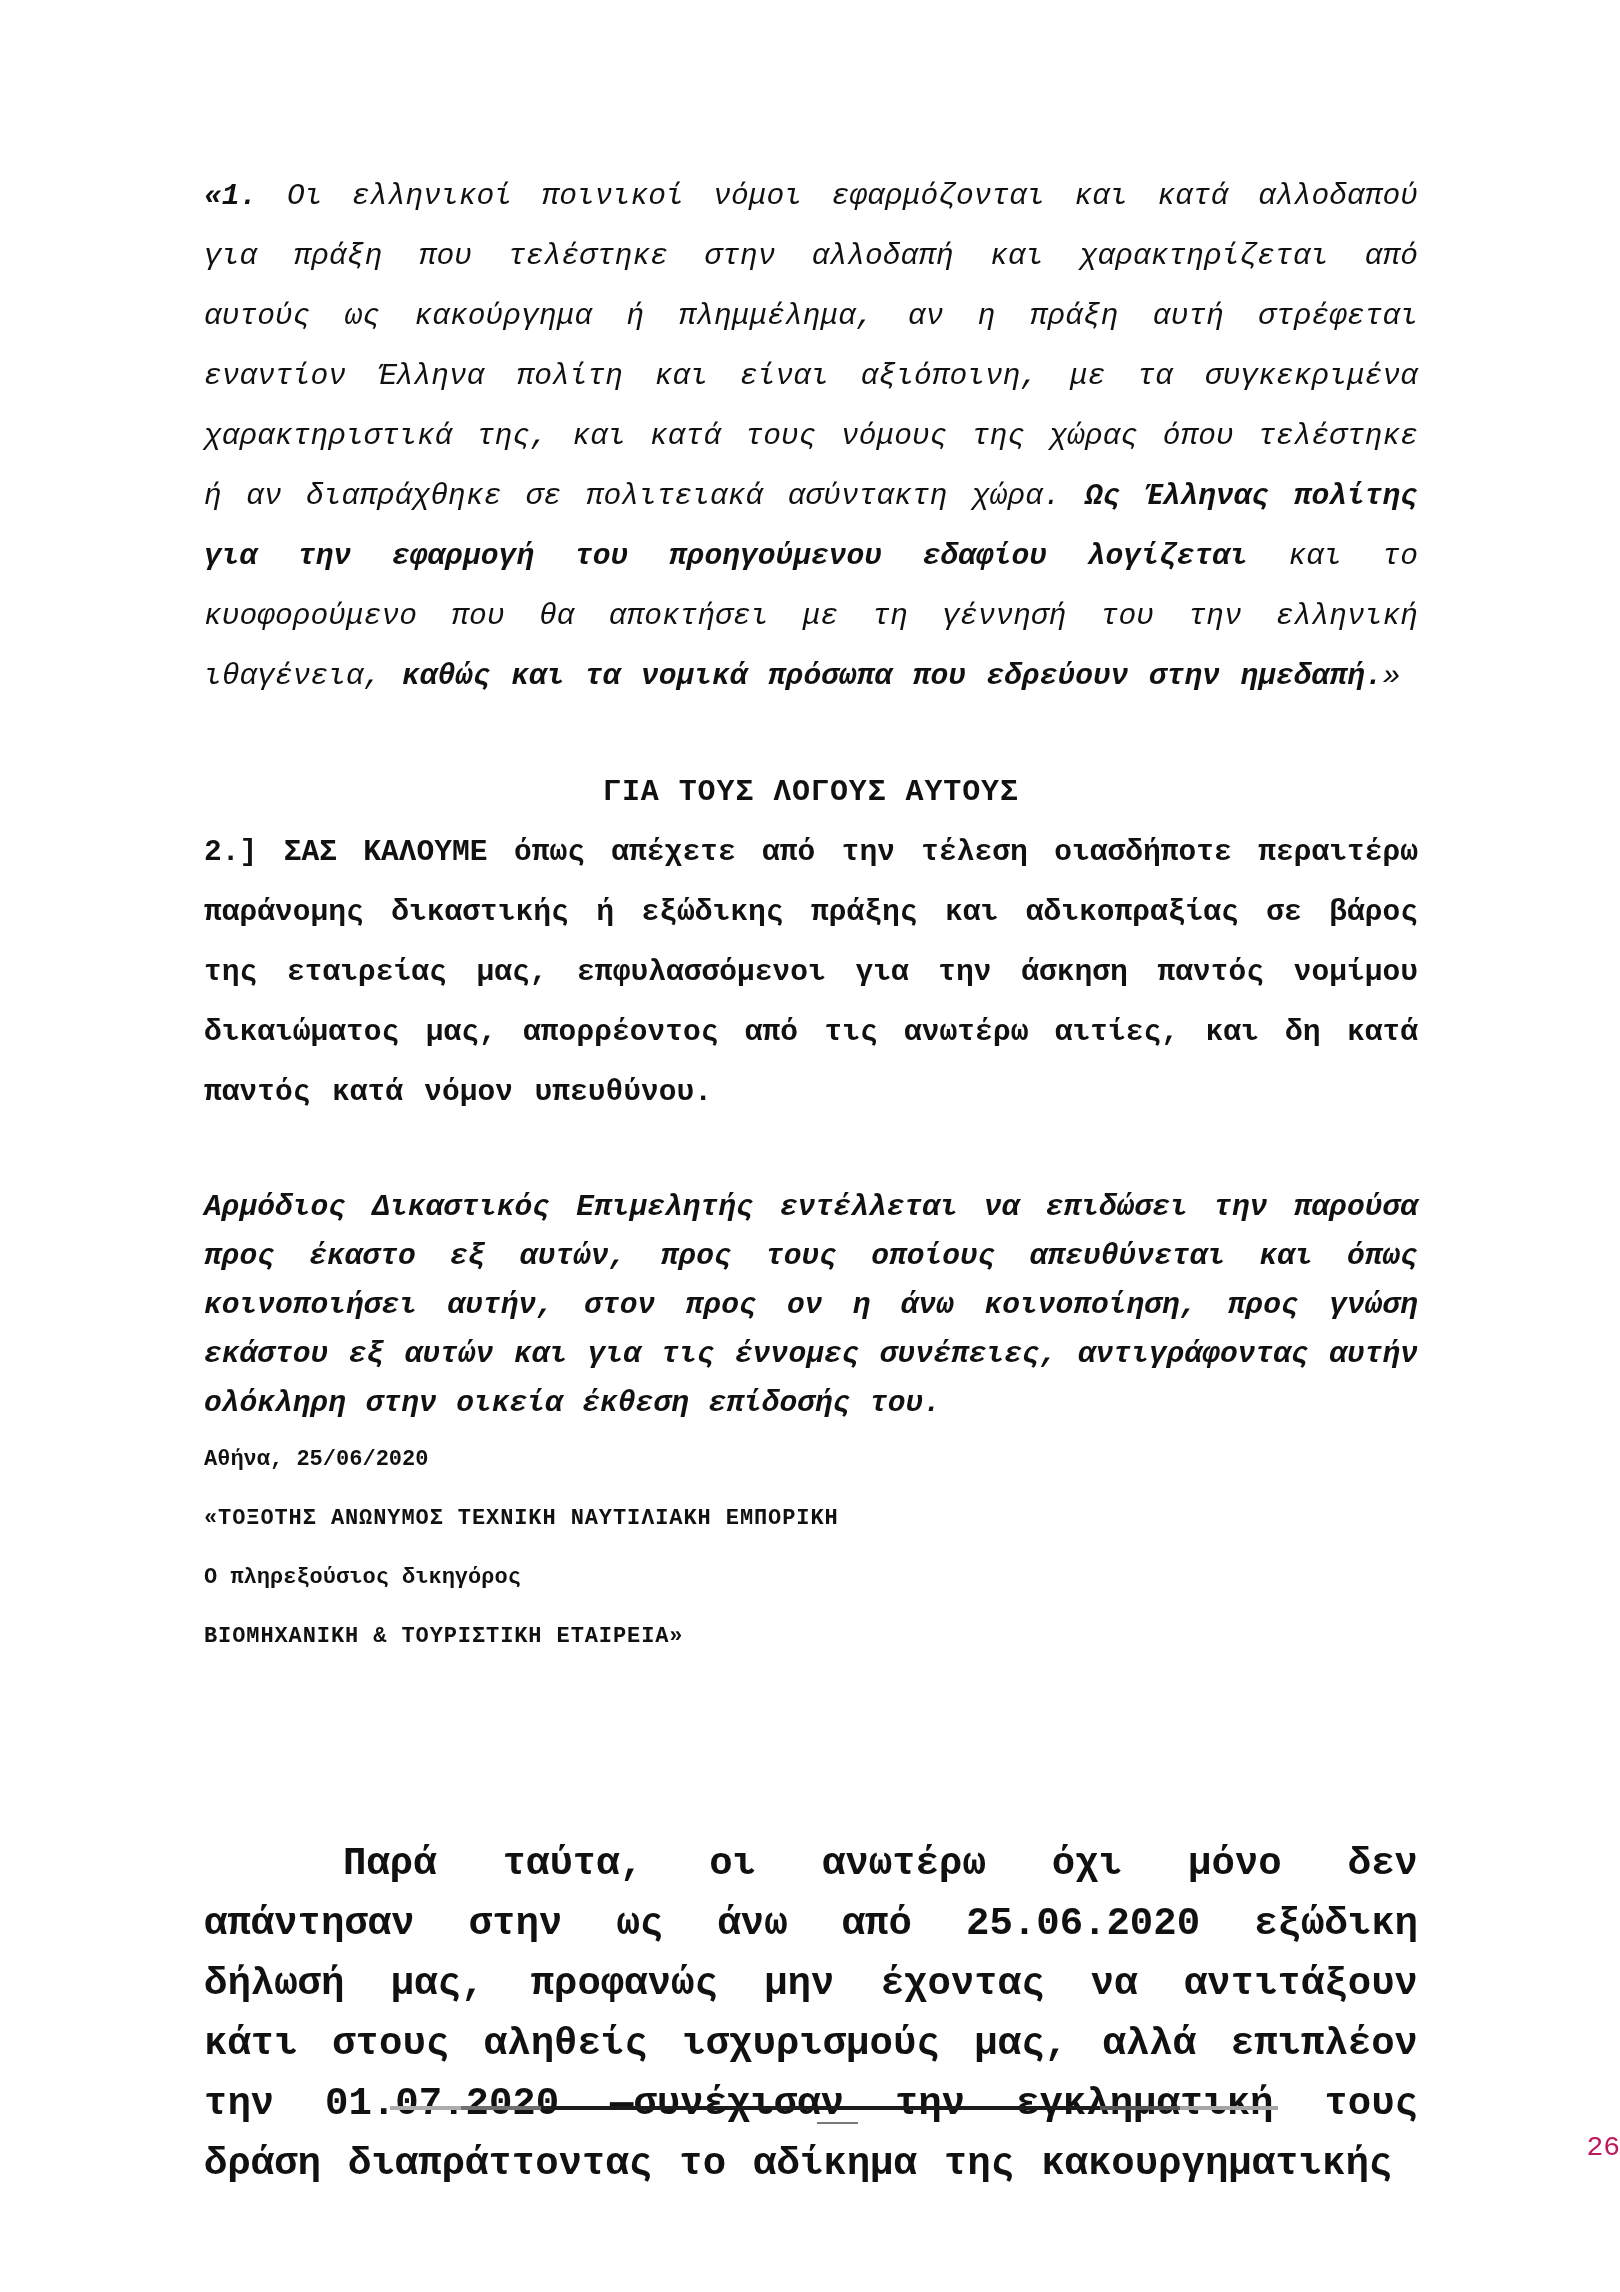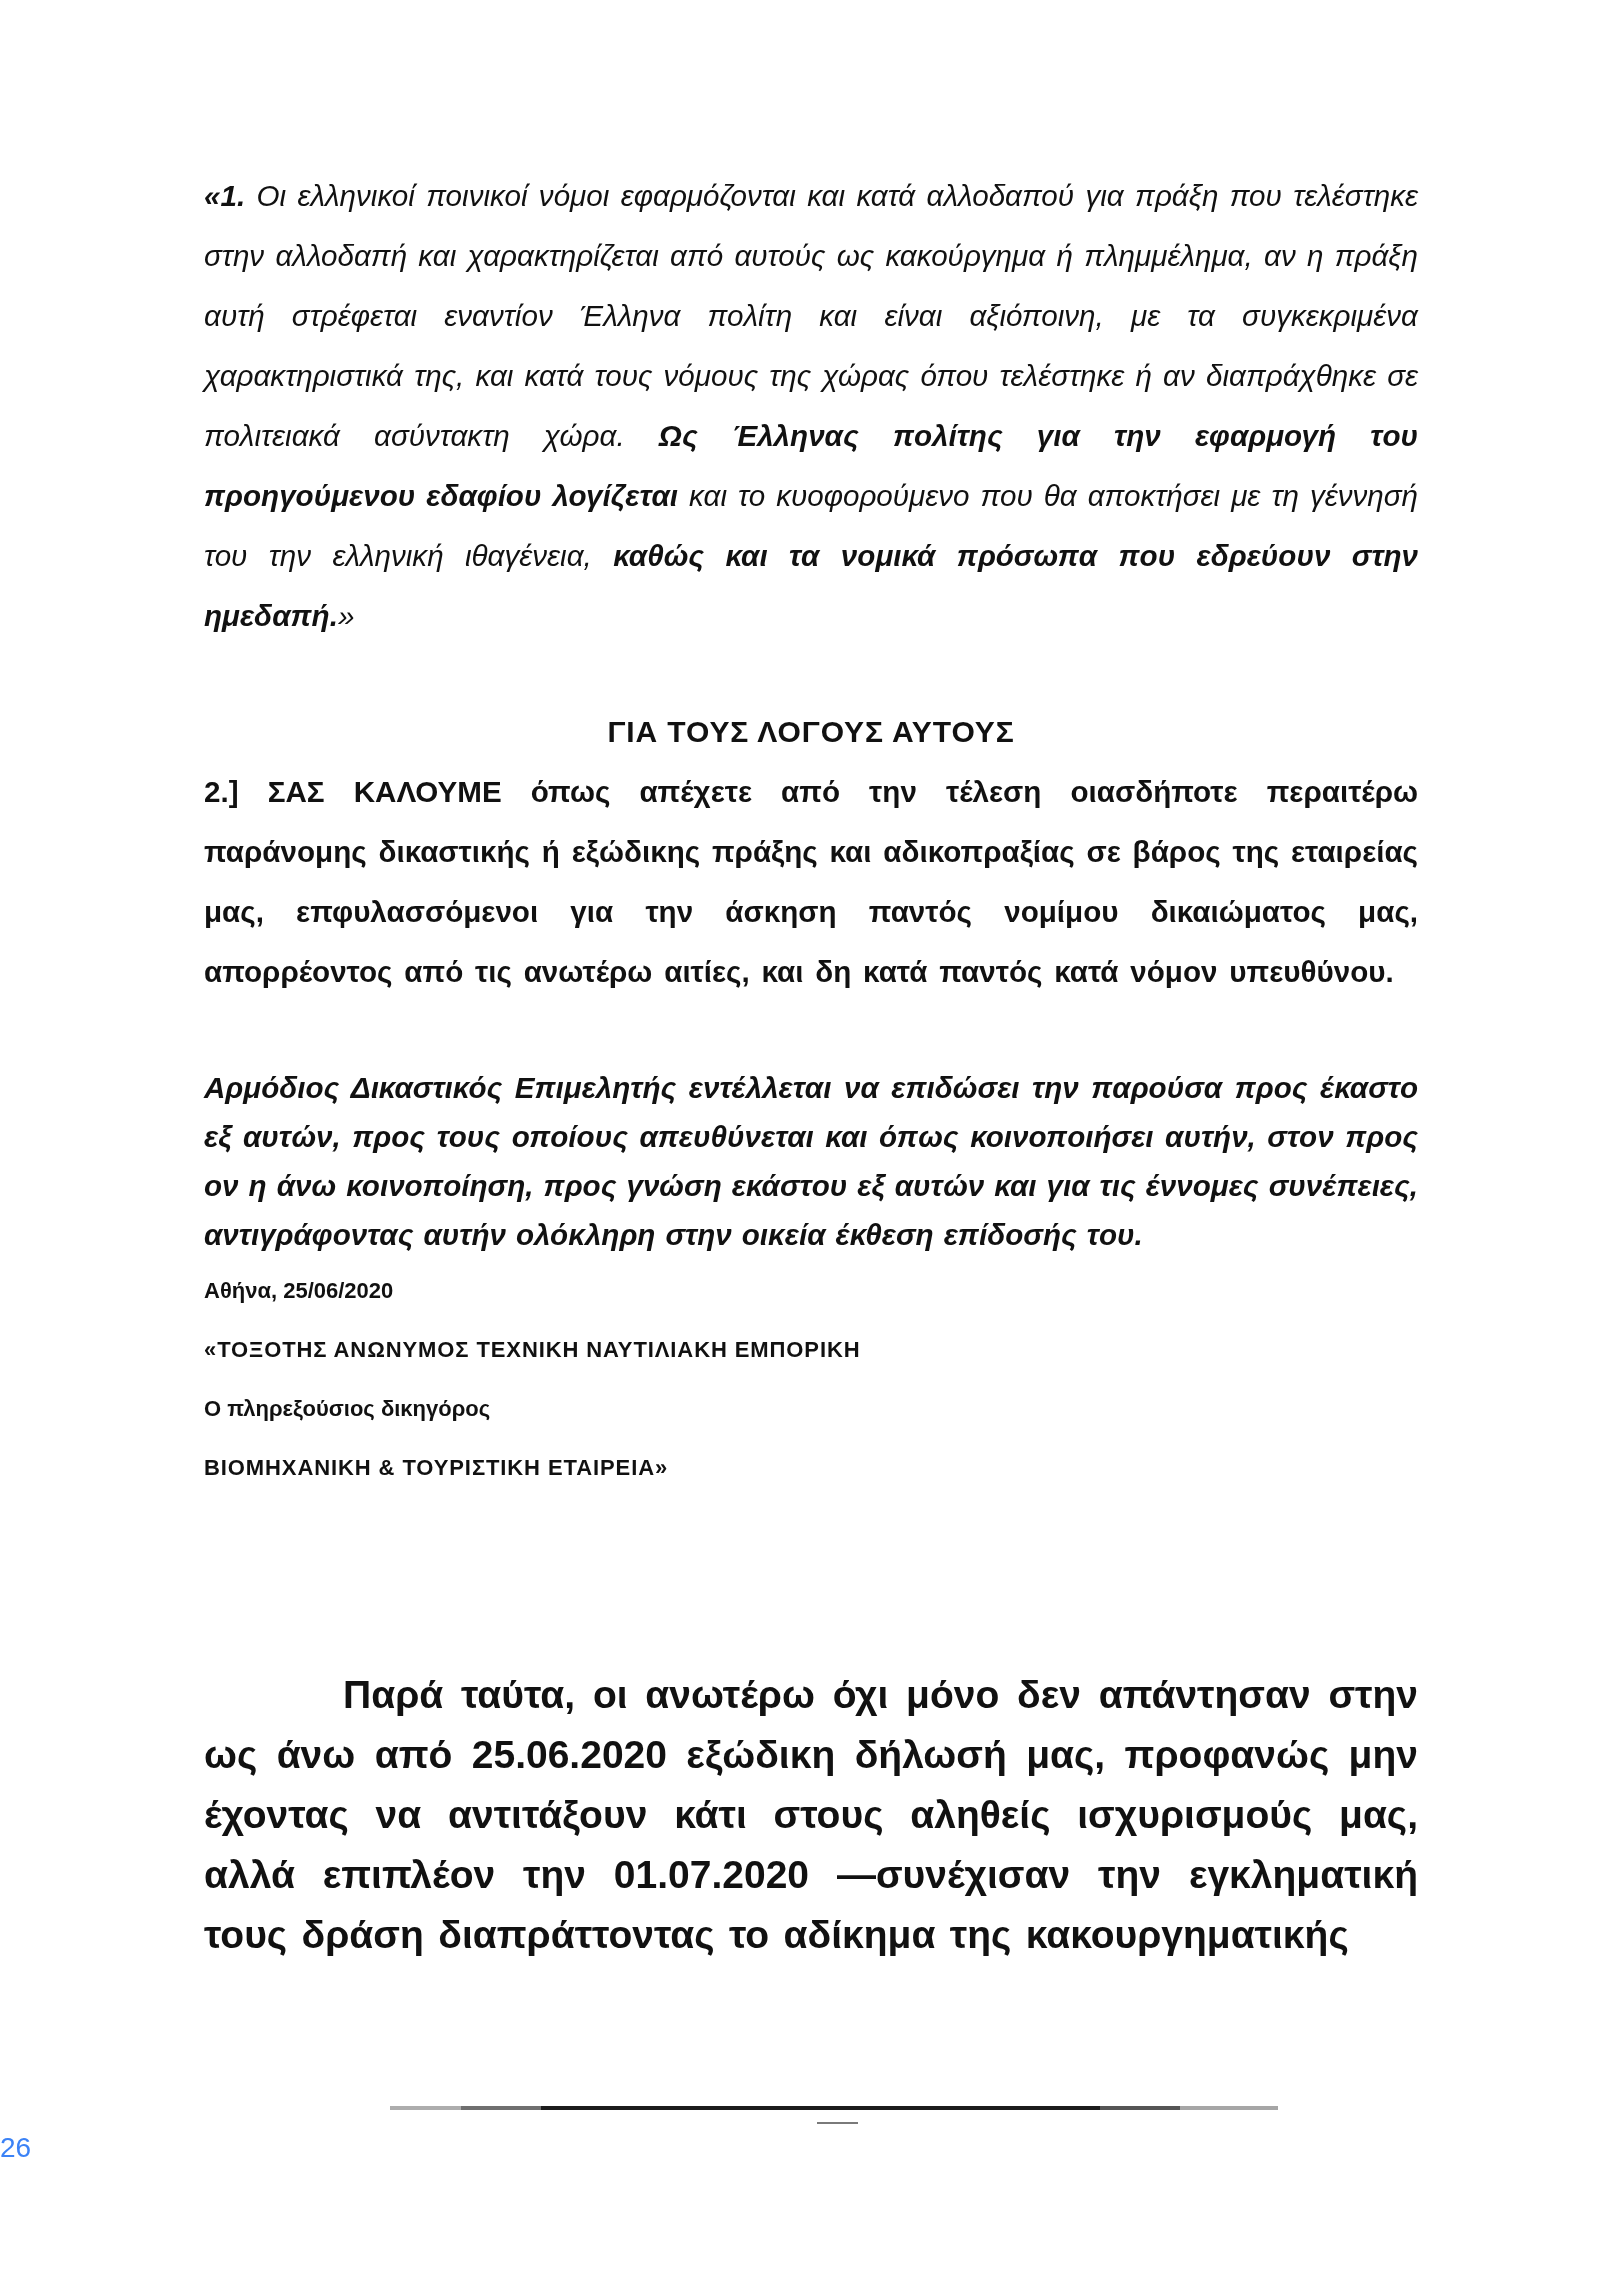--- a/index.html
+++ b/index.html
@@ -6,21 +6,21 @@
     margin: 0;
     padding: 0;
     background: #ffffff;
   }
   .page {
     position: relative;
     width: 1620px;
     height: 2293px;
     background: #ffffff;
     color: #111111;
-    font-family: Liberation Sans, sans-serif;
+    font-family: Liberation Mono, monospace;
     overflow: hidden;
   }
   .content {
     position: absolute;
     left: 204px;
     top: 166px;
     width: 1214px;
   }
   p { margin: 0; }
 
@@ -100,24 +100,24 @@
     top: 2122px;
     width: 41px;
     height: 1.8px;
     background: #7a7a7a;
   }
   .page-number {
     position: absolute;
     left: 0;
     top: 2130px;
     width: 1620px;
-    text-align: left;
+    text-align: right;
     font-size: 28px;
     line-height: 36px;
-    color: #3b82f6;
+    color: #be185d;
   }
 </style>
 </head>
 <body>
 
 <div class="page">
   <div class="content">
 
     <p class="quote"><span class="bi">«1.</span><span> Οι ελληνικοί ποινικοί νόμοι εφαρμόζονται και κατά αλλοδαπού για πράξη που τελέστηκε στην αλλοδαπή και χαρακτηρίζεται από αυτούς ως κακούργημα ή πλημμέλημα, αν η πράξη αυτή στρέφεται εναντίον Έλληνα πολίτη και είναι αξιόποινη, με τα συγκεκριμένα χαρακτηριστικά της, και κατά τους νόμους της χώρας όπου τελέστηκε ή αν διαπράχθηκε σε πολιτειακά ασύντακτη χώρα. </span><span class="bi">Ως Έλληνας πολίτης για την εφαρμογή του προηγούμενου εδαφίου λογίζεται</span><span> και το κυοφορούμενο που θα αποκτήσει με τη γέννησή του την ελληνική ιθαγένεια, </span><span class="bi">καθώς και τα νομικά πρόσωπα που εδρεύουν στην ημεδαπή.</span><span>»</span></p>
 

